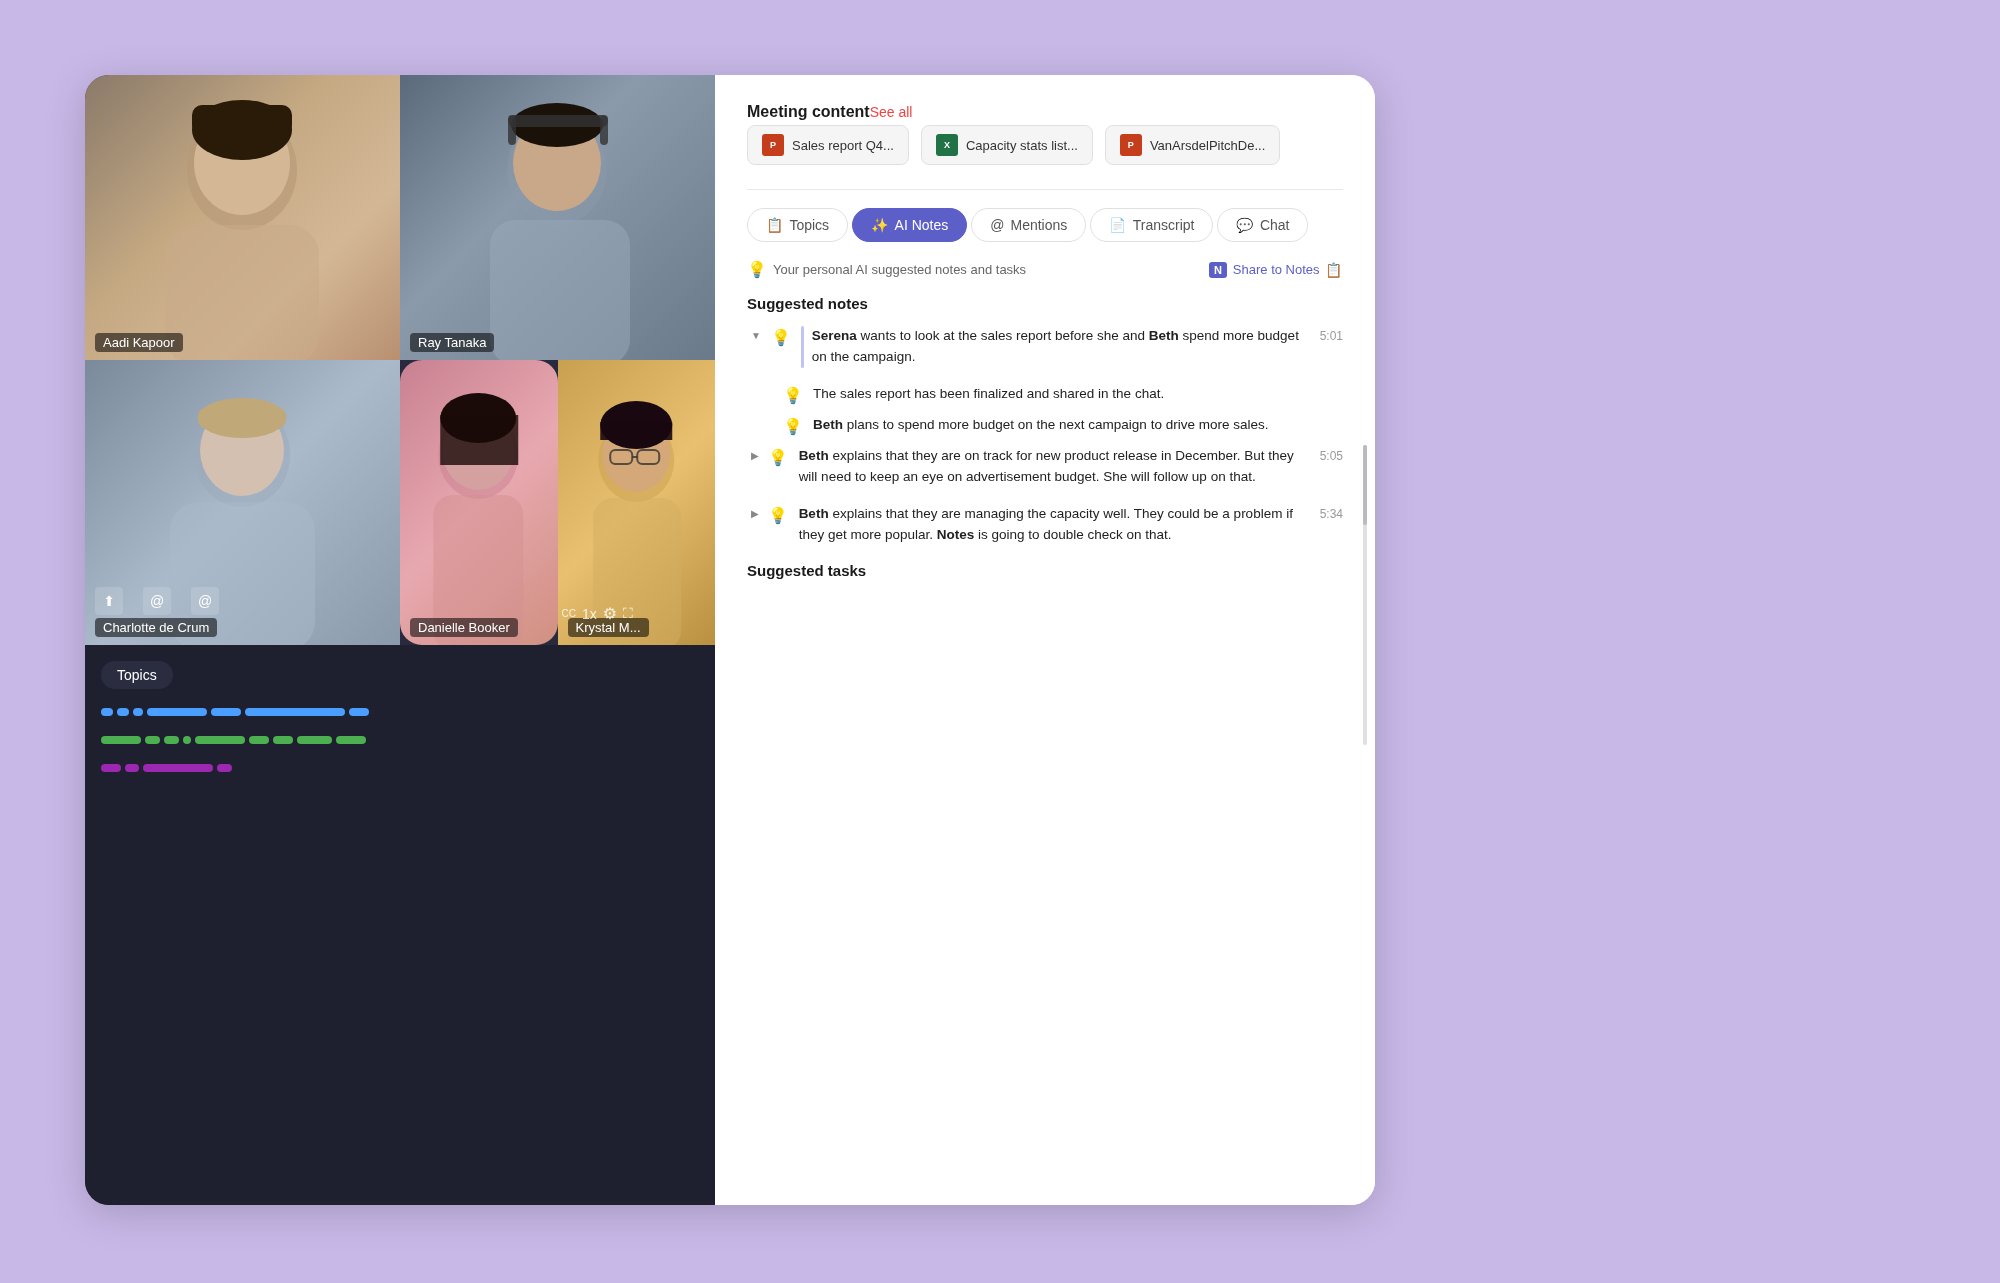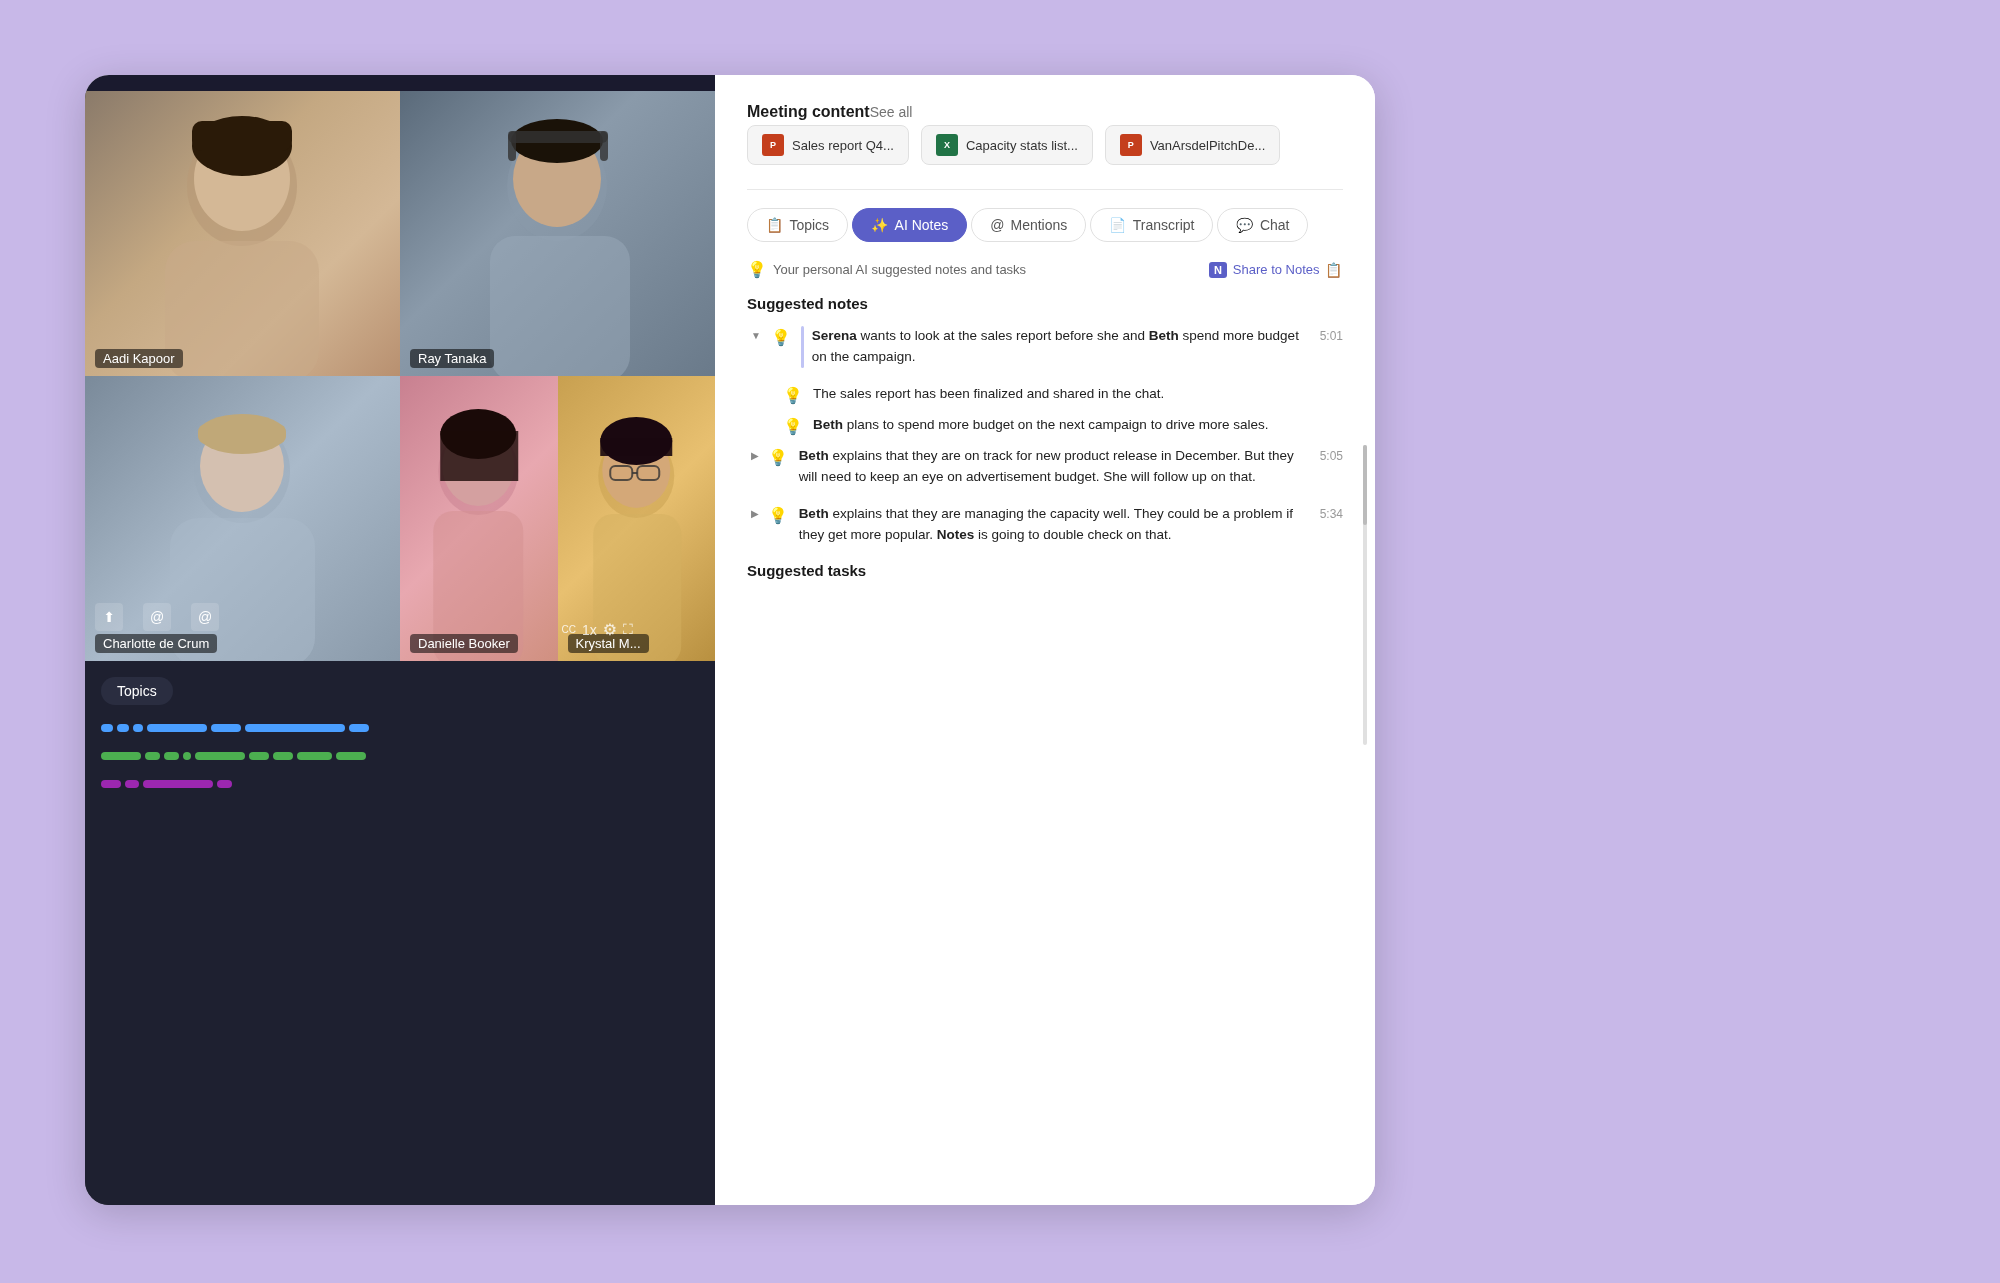--- a/index.html
+++ b/index.html
@@ -45,21 +45,20 @@
       position: relative;
     }
 
     .video-grid {
       display: grid;
       grid-template-columns: 1fr 1fr;
       grid-template-rows: 1fr 1fr;
       width: 100%;
       height: 570px;
       flex-shrink: 0;
-      margin-top: 16px;
     }
 
     .video-cell {
       position: relative;
       overflow: hidden;
       background: #2a2a3e;
     }
 
     .participant-label {
       position: absolute;
@@ -80,20 +79,21 @@
     .tile-ray {
       background: linear-gradient(135deg, #5a6a7a 0%, #8a9aaa 40%, #6a7a8a 100%);
       padding-left: 8px;
     }
     .tile-charlotte {
       background: linear-gradient(135deg, #7a8a9a 0%, #aabaca 50%, #8a9aaa 100%);
     }
     .tile-danielle {
       background: linear-gradient(135deg, #c88090 0%, #e8a8b0 50%, #d09080 100%);
       position: relative;
+      border-radius: 22px;
     }
     .tile-krystal {
       background: linear-gradient(135deg, #c8a050 0%, #e8c070 50%, #b89040 100%);
       position: relative;
     }
 
     
     .video-controls-area {
       flex: 1;
       background: #1e2030;
@@ -153,21 +153,21 @@
       margin-bottom: 4px;
     }
 
     .meeting-content-title {
       font-size: 16px;
       font-weight: 600;
       color: #1a1a1a;
     }
 
     .see-all-link {
-      color: #737373;
+      color: #ef4444;
       font-size: 14px;
       font-weight: 500;
       cursor: pointer;
       text-decoration: none;
     }
 
     .files-row {
       display: flex;
       gap: 12px;
       margin-bottom: 24px;

